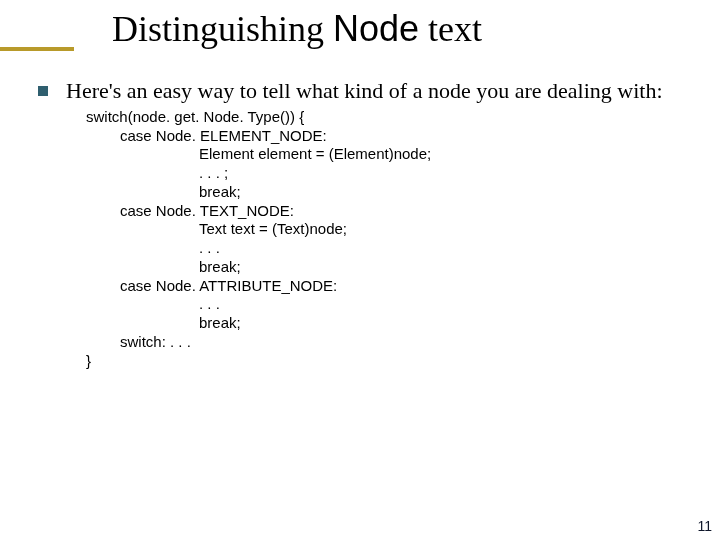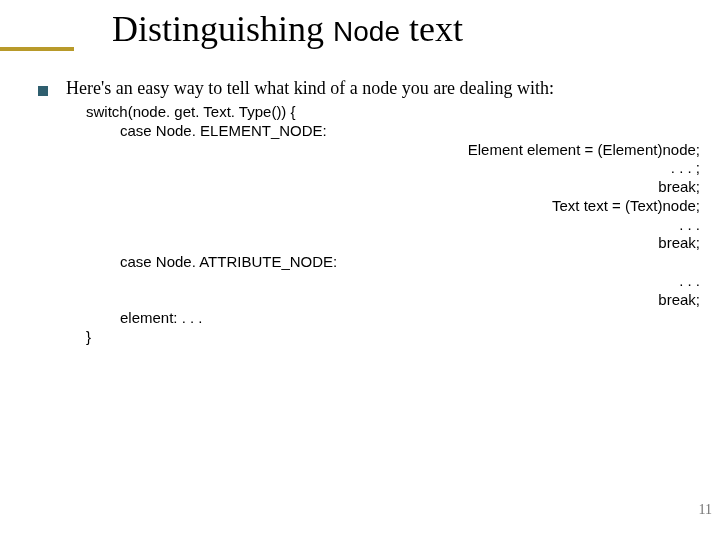--- a/index.html
+++ b/index.html
@@ -23,21 +23,21 @@
   }
   .title {
     position: absolute;
     top: 8px;
     left: 112px;
     font-size: 36px;
     font-weight: normal;
   }
   .title .word-node {
     font-family: Verdana, Geneva, sans-serif;
-    font-size: 28px;
+    font-size: 36px;
   }
   .content {
     position: absolute;
     top: 78px;
     left: 38px;
     right: 20px;
   }
   .lead-row {
     display: flex;
     align-items: flex-start;
@@ -45,74 +45,75 @@
   }
   .bullet {
     width: 10px;
     height: 10px;
     background: #2f5f6f;
     margin-top: 8px;
     margin-right: 18px;
     flex: 0 0 auto;
   }
   .lead-text {
-    font-size: 18px;
+    font-size: 22px;
     line-height: 1.18;
     max-width: 620px;
   }
   .code-block {
     margin-left: 48px;
     font-family: Verdana, Geneva, sans-serif;
     font-size: 15px;
     line-height: 1.25;
   }
   .code-block .lvl2 { margin-left: 34px; }
-  .code-block .lvl3 { margin-left: 76px; text-align: right; }
+  .code-block .lvl3 { margin-left: 113px; }
   .code-block .bold { font-weight: normal; }
   .slide-number {
     position: absolute;
-    bottom: 22px;
+    bottom: 6px;
     right: 8px;
-    font-family: Liberation Serif, serif;
+    font-family: Liberation Sans, sans-serif;
     font-size: 14px;
-    color: #737373;
+    color: #0f172a;
   }
 </style>
 </head>
 <body>
 
 <div class="accent-line"></div>
 
 <div class="title">
   <span>Distinguishing</span>
   <span class="word-node">Node</span>
   <span>text</span>
 </div>
 
 <div class="content">
   <div class="lead-row">
     <div class="bullet"></div>
     <div class="lead-text">Here's an easy way to tell what kind of a node you are dealing with:</div>
   </div>
 
   <div class="code-block">
-    <div>switch(node. get. Text. Type()) {</div>
+    <div>switch(node. get. Node. Type()) {</div>
 
     <div class="lvl2 bold">case Node. ELEMENT_NODE:</div>
     <div class="lvl3">Element element = (Element)node;</div>
     <div class="lvl3">. . . ;</div>
     <div class="lvl3">break;</div>
 
+    <div class="lvl2 bold">case Node. TEXT_NODE:</div>
     <div class="lvl3">Text text = (Text)node;</div>
     <div class="lvl3">. . .</div>
     <div class="lvl3">break;</div>
 
     <div class="lvl2 bold">case Node. ATTRIBUTE_NODE:</div>
     <div class="lvl3">. . .</div>
     <div class="lvl3">break;</div>
 
-    <div class="lvl2 bold">element: . . .</div>
+    <div class="lvl2 bold">switch: . . .</div>
 
     <div>}</div>
   </div>
 </div>
 
 <div class="slide-number">11</div>
 
 </body></html>

